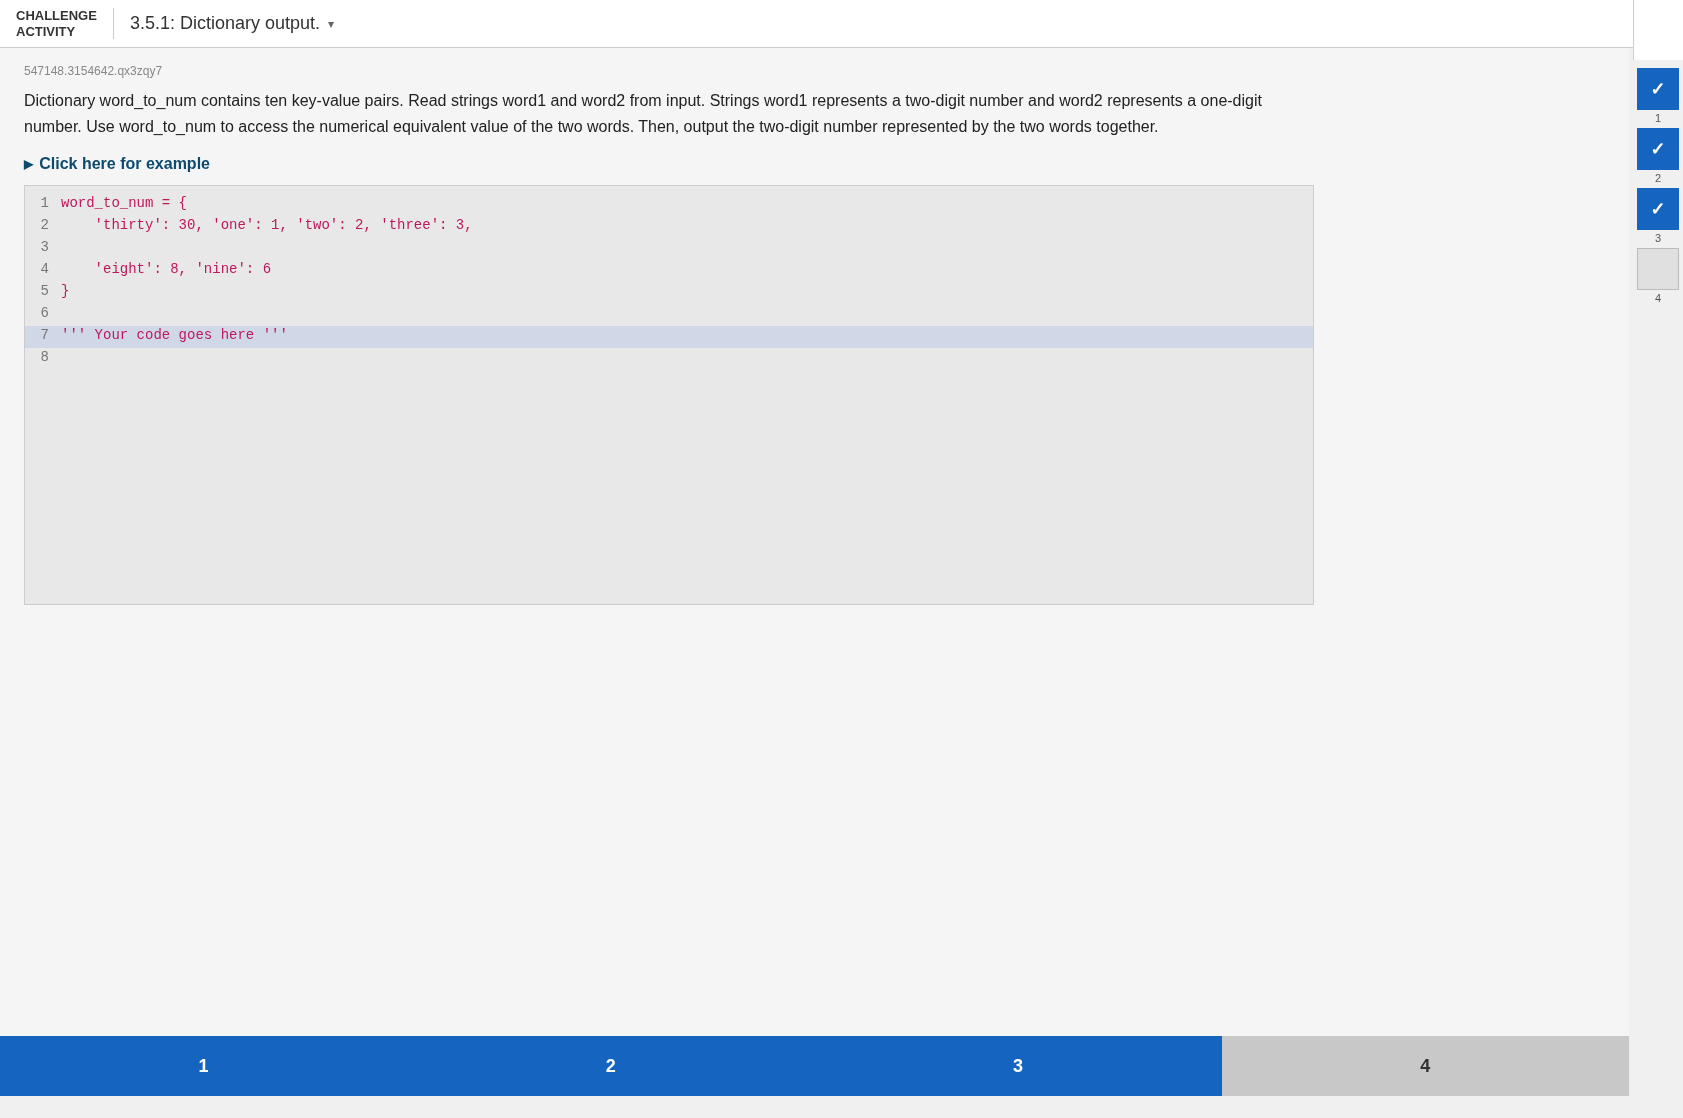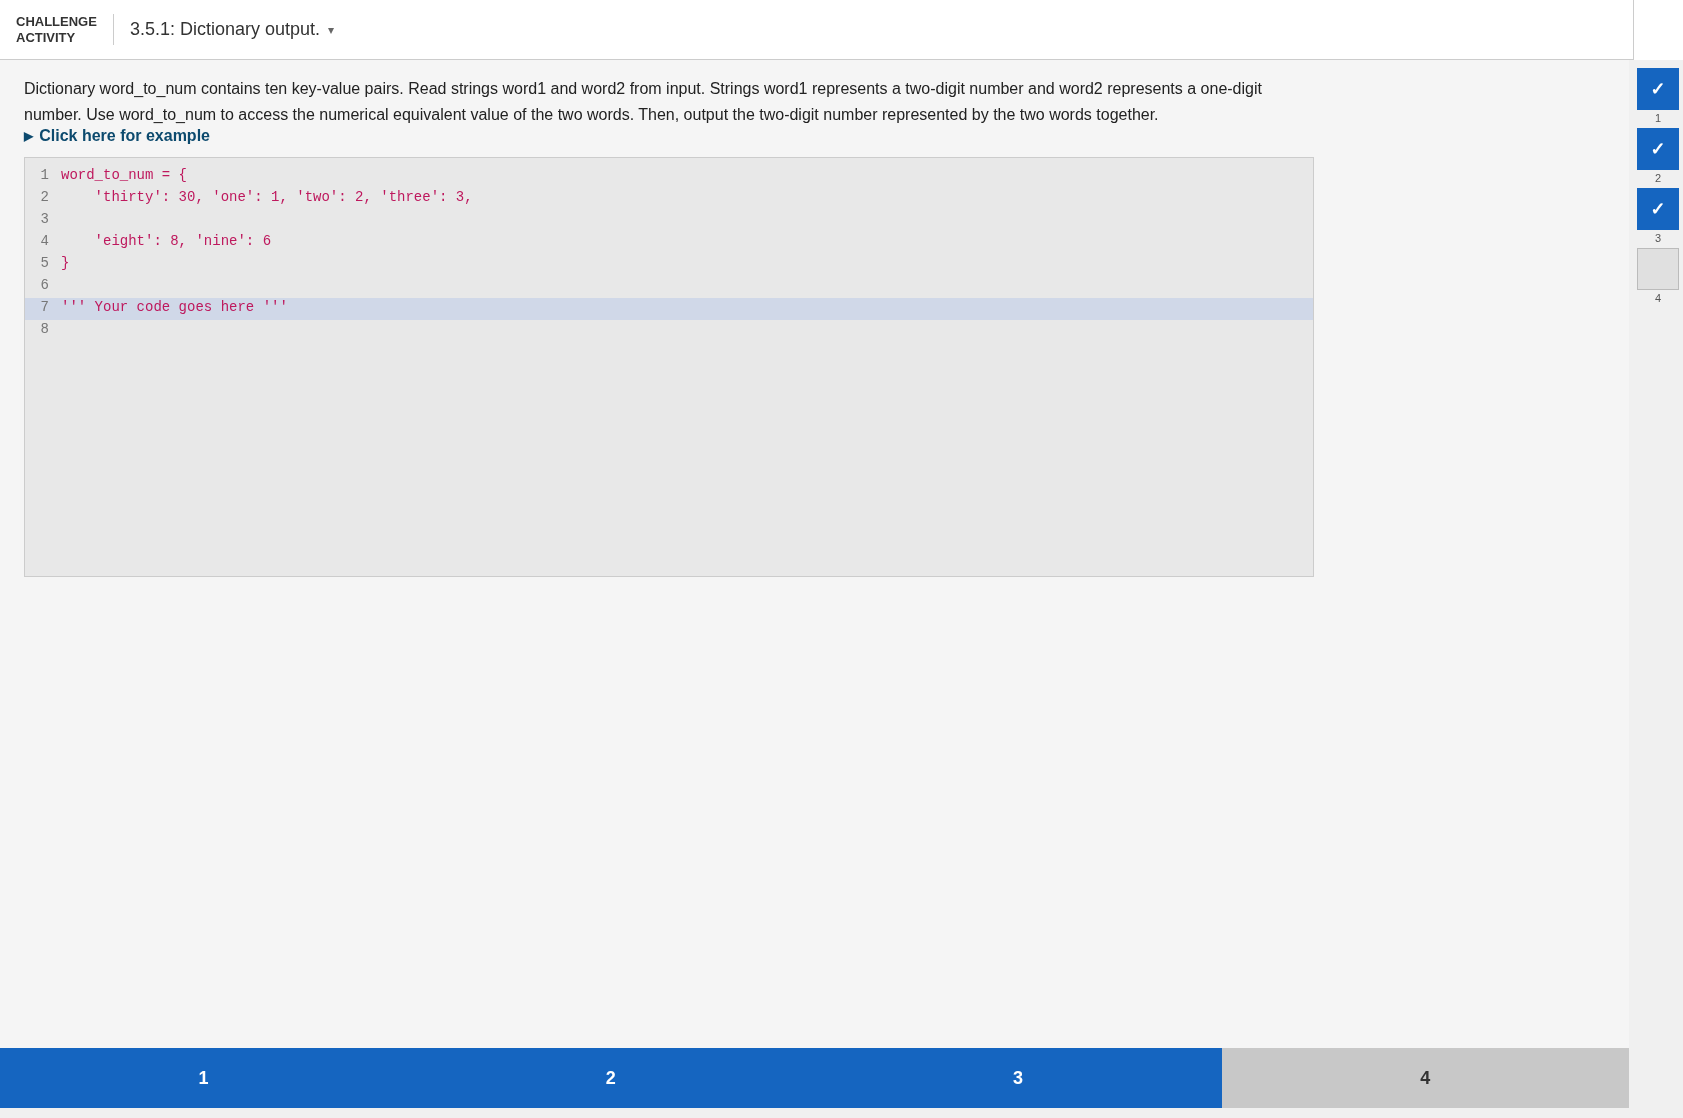--- a/index.html
+++ b/index.html
@@ -4,21 +4,21 @@
   <style>
     * { box-sizing: border-box; margin: 0; padding: 0; }
     body { font-family: Arial, sans-serif; background: #f0f0f0; width: 1683px; min-height: 1118px; overflow-x: hidden; }
 
     
     .header {
       display: flex;
       align-items: center;
       background: #fff;
       border-bottom: 1px solid #ccc;
-      height: 60px;
+      height: 48px;
       padding: 0 16px;
       position: relative;
     }
     .header-challenge {
       display: flex;
       flex-direction: column;
       font-size: 13px;
       font-weight: bold;
       color: #333;
       line-height: 1.2;
@@ -107,20 +107,21 @@
       font-size: 16px;
       text-decoration: none;
       display: block;
       margin-bottom: 20px;
       cursor: pointer;
     }
     .description {
       font-size: 16px;
       color: #222;
       line-height: 1.6;
+      margin-bottom: 16px;
       max-width: 1270px;
     }
     .click-example {
       font-size: 16px;
       font-weight: bold;
       color: #0c4a6e;
       margin-bottom: 12px;
       cursor: pointer;
       display: flex;
       align-items: center;
@@ -228,20 +229,21 @@
     <button class="sidebar-btn">✓</button>
     <span class="sidebar-label">3</span>
   </div>
   <div class="sidebar-item-wrapper">
     <button class="sidebar-btn empty"></button>
     <span class="sidebar-label">4</span>
   </div>
 </div>
 
 <div class="main-content">
+  <div class="activity-id">547148.3154642.qx3zqy7</div>
 
   <p class="description">Dictionary word_to_num contains ten key-value pairs. Read strings word1 and word2 from input. Strings word1 represents a two-digit number and word2 represents a one-digit number. Use word_to_num to access the numerical equivalent value of the two words. Then, output the two-digit number represented by the two words together.</p>
 
   <div class="click-example">Click here for example</div>
 
   <div class="code-editor">
     <div class="code-line">
       <span class="line-num">1</span>
       <span class="line-content">word_to_num = {</span>
     </div>

